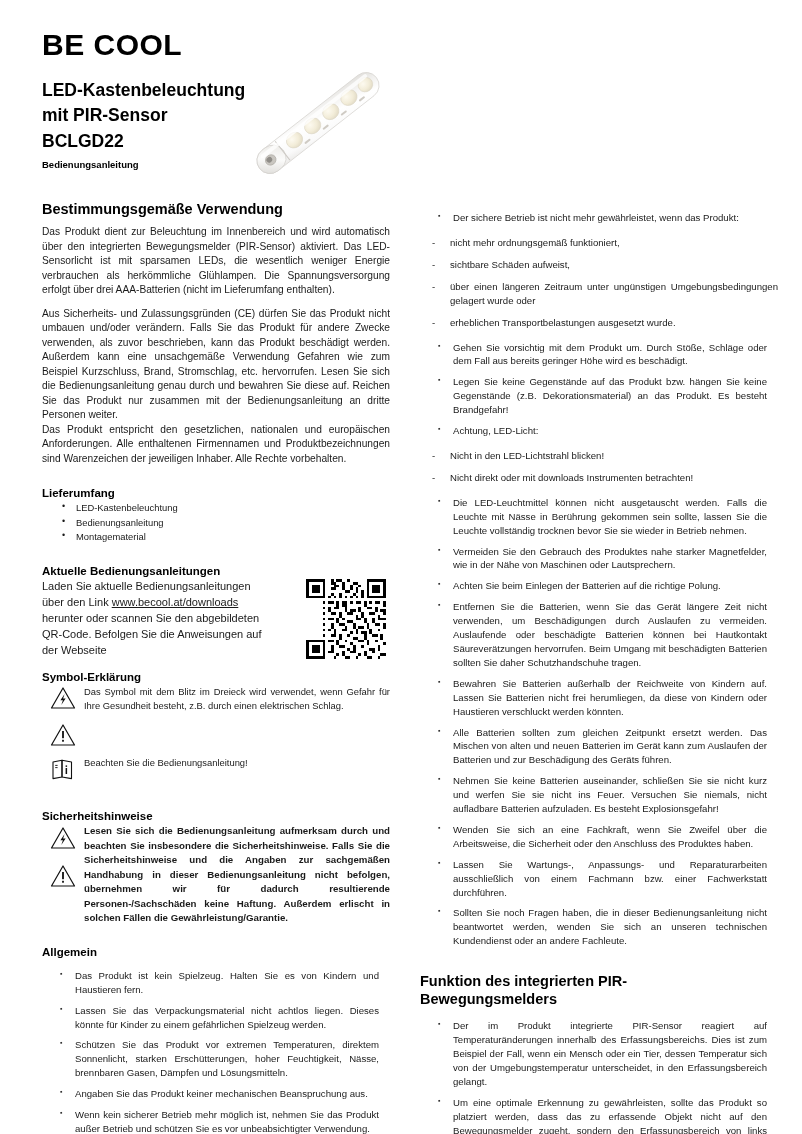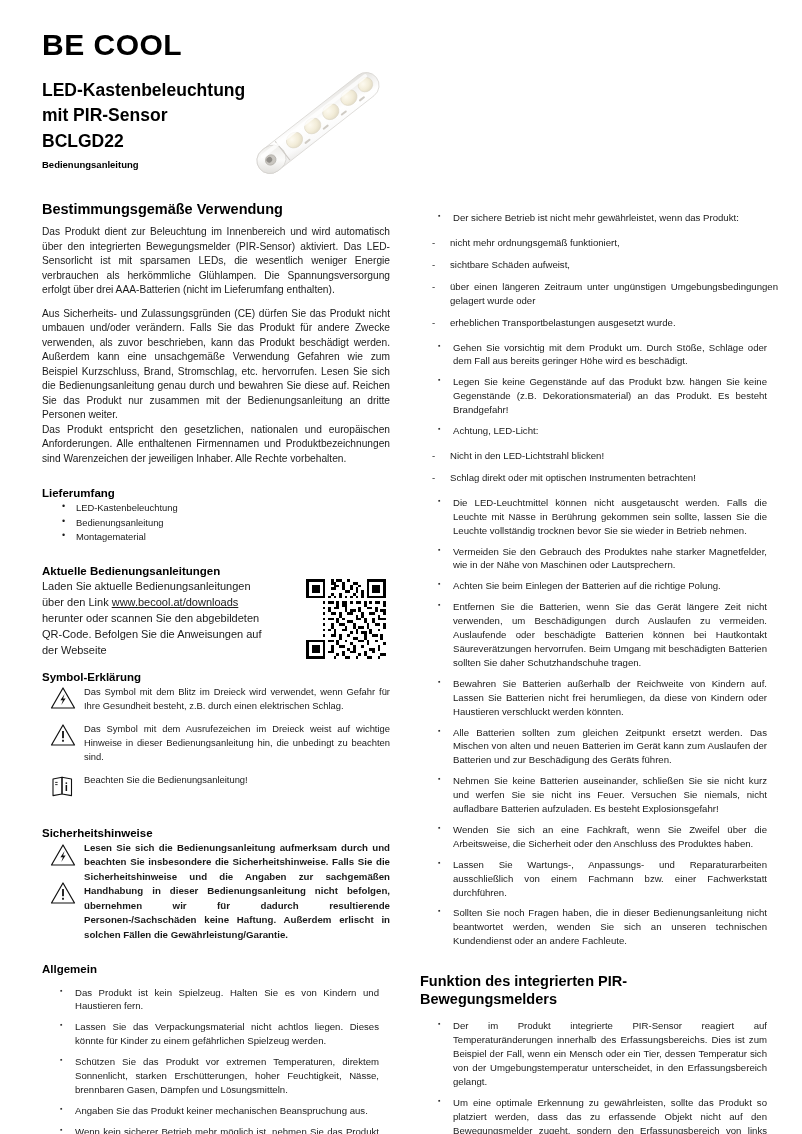--- a/index.html
+++ b/index.html
@@ -479,21 +479,20 @@
       </div>
 
       <div class="sym-row">
         <div class="sym-icon">
           <svg width="26" height="24" viewBox="0 0 26 24" aria-hidden="true">
             <path d="M13 2 L24.5 22 L1.5 22 Z" fill="none" stroke="#111" stroke-width="1.2" stroke-linejoin="round"></path>
             <rect x="12.1" y="8" width="1.8" height="7.2" fill="#111"></rect>
             <rect x="12.1" y="16.8" width="1.8" height="1.9" fill="#111"></rect>
           </svg>
         </div>
-        <div class="sym-text">Das Symbol mit dem Ausrufezeichen im Dreieck weist auf wichtige Hinweise in dieser Bedienungsanleitung hin, die unbedingt zu beachten sind.</div>
       </div>
 
       <div class="sym-row">
         <div class="sym-icon">
           <svg width="26" height="24" viewBox="0 0 26 24" aria-hidden="true">
             <path d="M3 5 L12 3.2 L12 20 L3 21.6 Z" fill="none" stroke="#111" stroke-width="1.1" stroke-linejoin="round"></path>
             <path d="M12 3.2 L21.5 5 L21.5 21.6 L12 20 Z" fill="none" stroke="#111" stroke-width="1.1" stroke-linejoin="round"></path>
             <rect x="15.6" y="8.4" width="1.5" height="1.5" fill="#111"></rect>
             <rect x="15.6" y="11" width="1.5" height="6" fill="#111"></rect>
             <path d="M5.2 8.4 l2.4 0 M5.2 10.6 l2.4 0" stroke="#111" stroke-width="0.9"></path>
@@ -549,21 +548,21 @@
         <li>erheblichen Transportbelastungen ausgesetzt wurde.</li>
       </ul>
 
       <ul class="sq">
         <li>Gehen Sie vorsichtig mit dem Produkt um. Durch Stöße, Schläge oder dem Fall aus bereits geringer Höhe wird es beschädigt.</li>
         <li>Legen Sie keine Gegenstände auf das Produkt bzw. hängen Sie keine Gegenstände (z.B. Dekorationsmaterial) an das Produkt. Es besteht Brandgefahr!</li>
         <li>Achtung, LED-Licht:</li>
       </ul>
       <ul class="dash">
         <li>Nicht in den LED-Lichtstrahl blicken!</li>
-        <li>Schlag direkt oder mit optischen Instrumenten betrachten!</li>
+        <li>Nicht direkt oder mit downloads Instrumenten betrachten!</li>
       </ul>
 
       <ul class="sq">
         <li>Die LED-Leuchtmittel können nicht ausgetauscht werden. Falls die Leuchte mit Nässe in Berührung gekommen sein sollte, lassen Sie die Leuchte vollständig trocknen bevor Sie sie wieder in Betrieb nehmen.</li>
         <li>Vermeiden Sie den Gebrauch des Produktes nahe starker Magnetfelder, wie in der Nähe von Maschinen oder Lautsprechern.</li>
         <li>Achten Sie beim Einlegen der Batterien auf die richtige Polung.</li>
         <li>Entfernen Sie die Batterien, wenn Sie das Gerät längere Zeit nicht verwenden, um Beschädigungen durch Auslaufen zu vermeiden. Auslaufende oder beschädigte Batterien können bei Hautkontakt Säureverätzungen hervorrufen. Beim Umgang mit beschädigten Batterien sollten Sie daher Schutzhandschuhe tragen.</li>
         <li>Bewahren Sie Batterien außerhalb der Reichweite von Kindern auf. Lassen Sie Batterien nicht frei herumliegen, da diese von Kindern oder Haustieren verschluckt werden könnten.</li>
         <li>Alle Batterien sollten zum gleichen Zeitpunkt ersetzt werden. Das Mischen von alten und neuen Batterien im Gerät kann zum Auslaufen der Batterien und zur Beschädigung des Geräts führen.</li>
         <li>Nehmen Sie keine Batterien auseinander, schließen Sie sie nicht kurz und werfen Sie sie nicht ins Feuer. Versuchen Sie niemals, nicht aufladbare Batterien aufzuladen. Es besteht Explosionsgefahr!</li>

